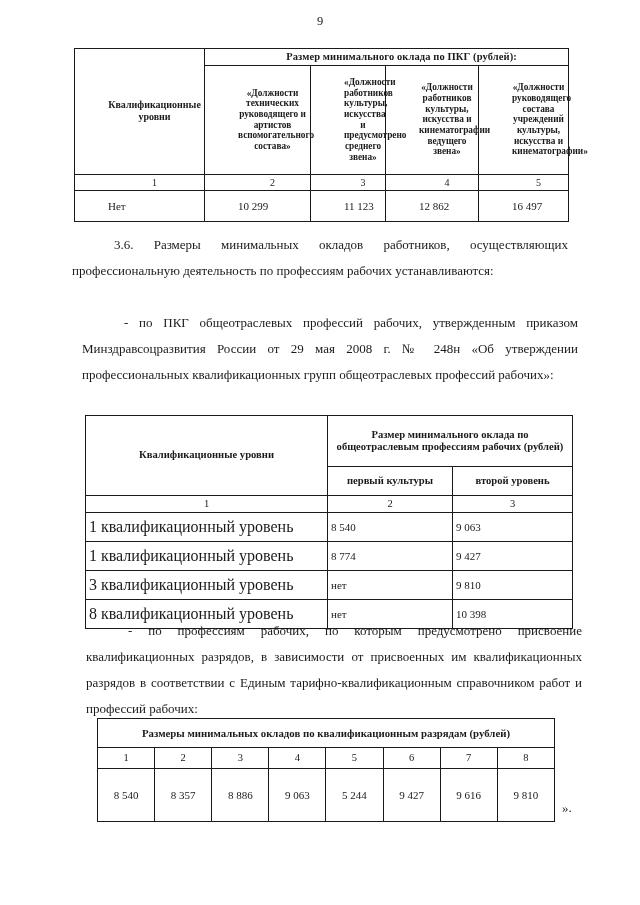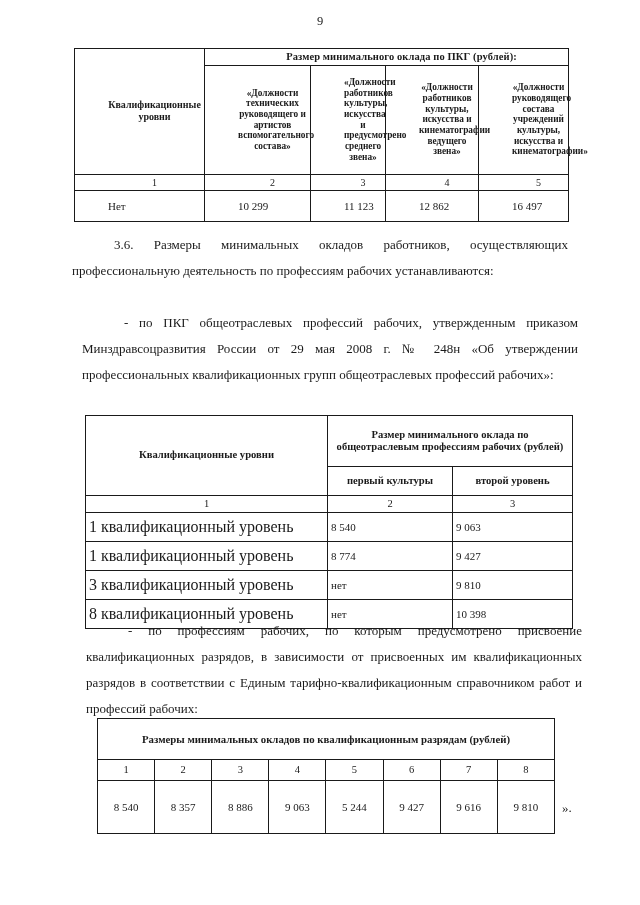--- a/index.html
+++ b/index.html
@@ -130,21 +130,21 @@
   
   #table-3 {
     left: 97px;
     top: 718px;
     width: 458px;
   }
   #table-3 .t3-title {
     font-weight: bold;
     font-size: 10.8px;
     text-align: center;
-    padding: 14px 2px;
+    padding: 8px 2px;
   }
   #table-3 .numrow td { height: 16px; }
   #table-3 .t3-data td {
     text-align: center;
     font-size: 11px;
     height: 48px;
   }
 
   
   #close-quote {

